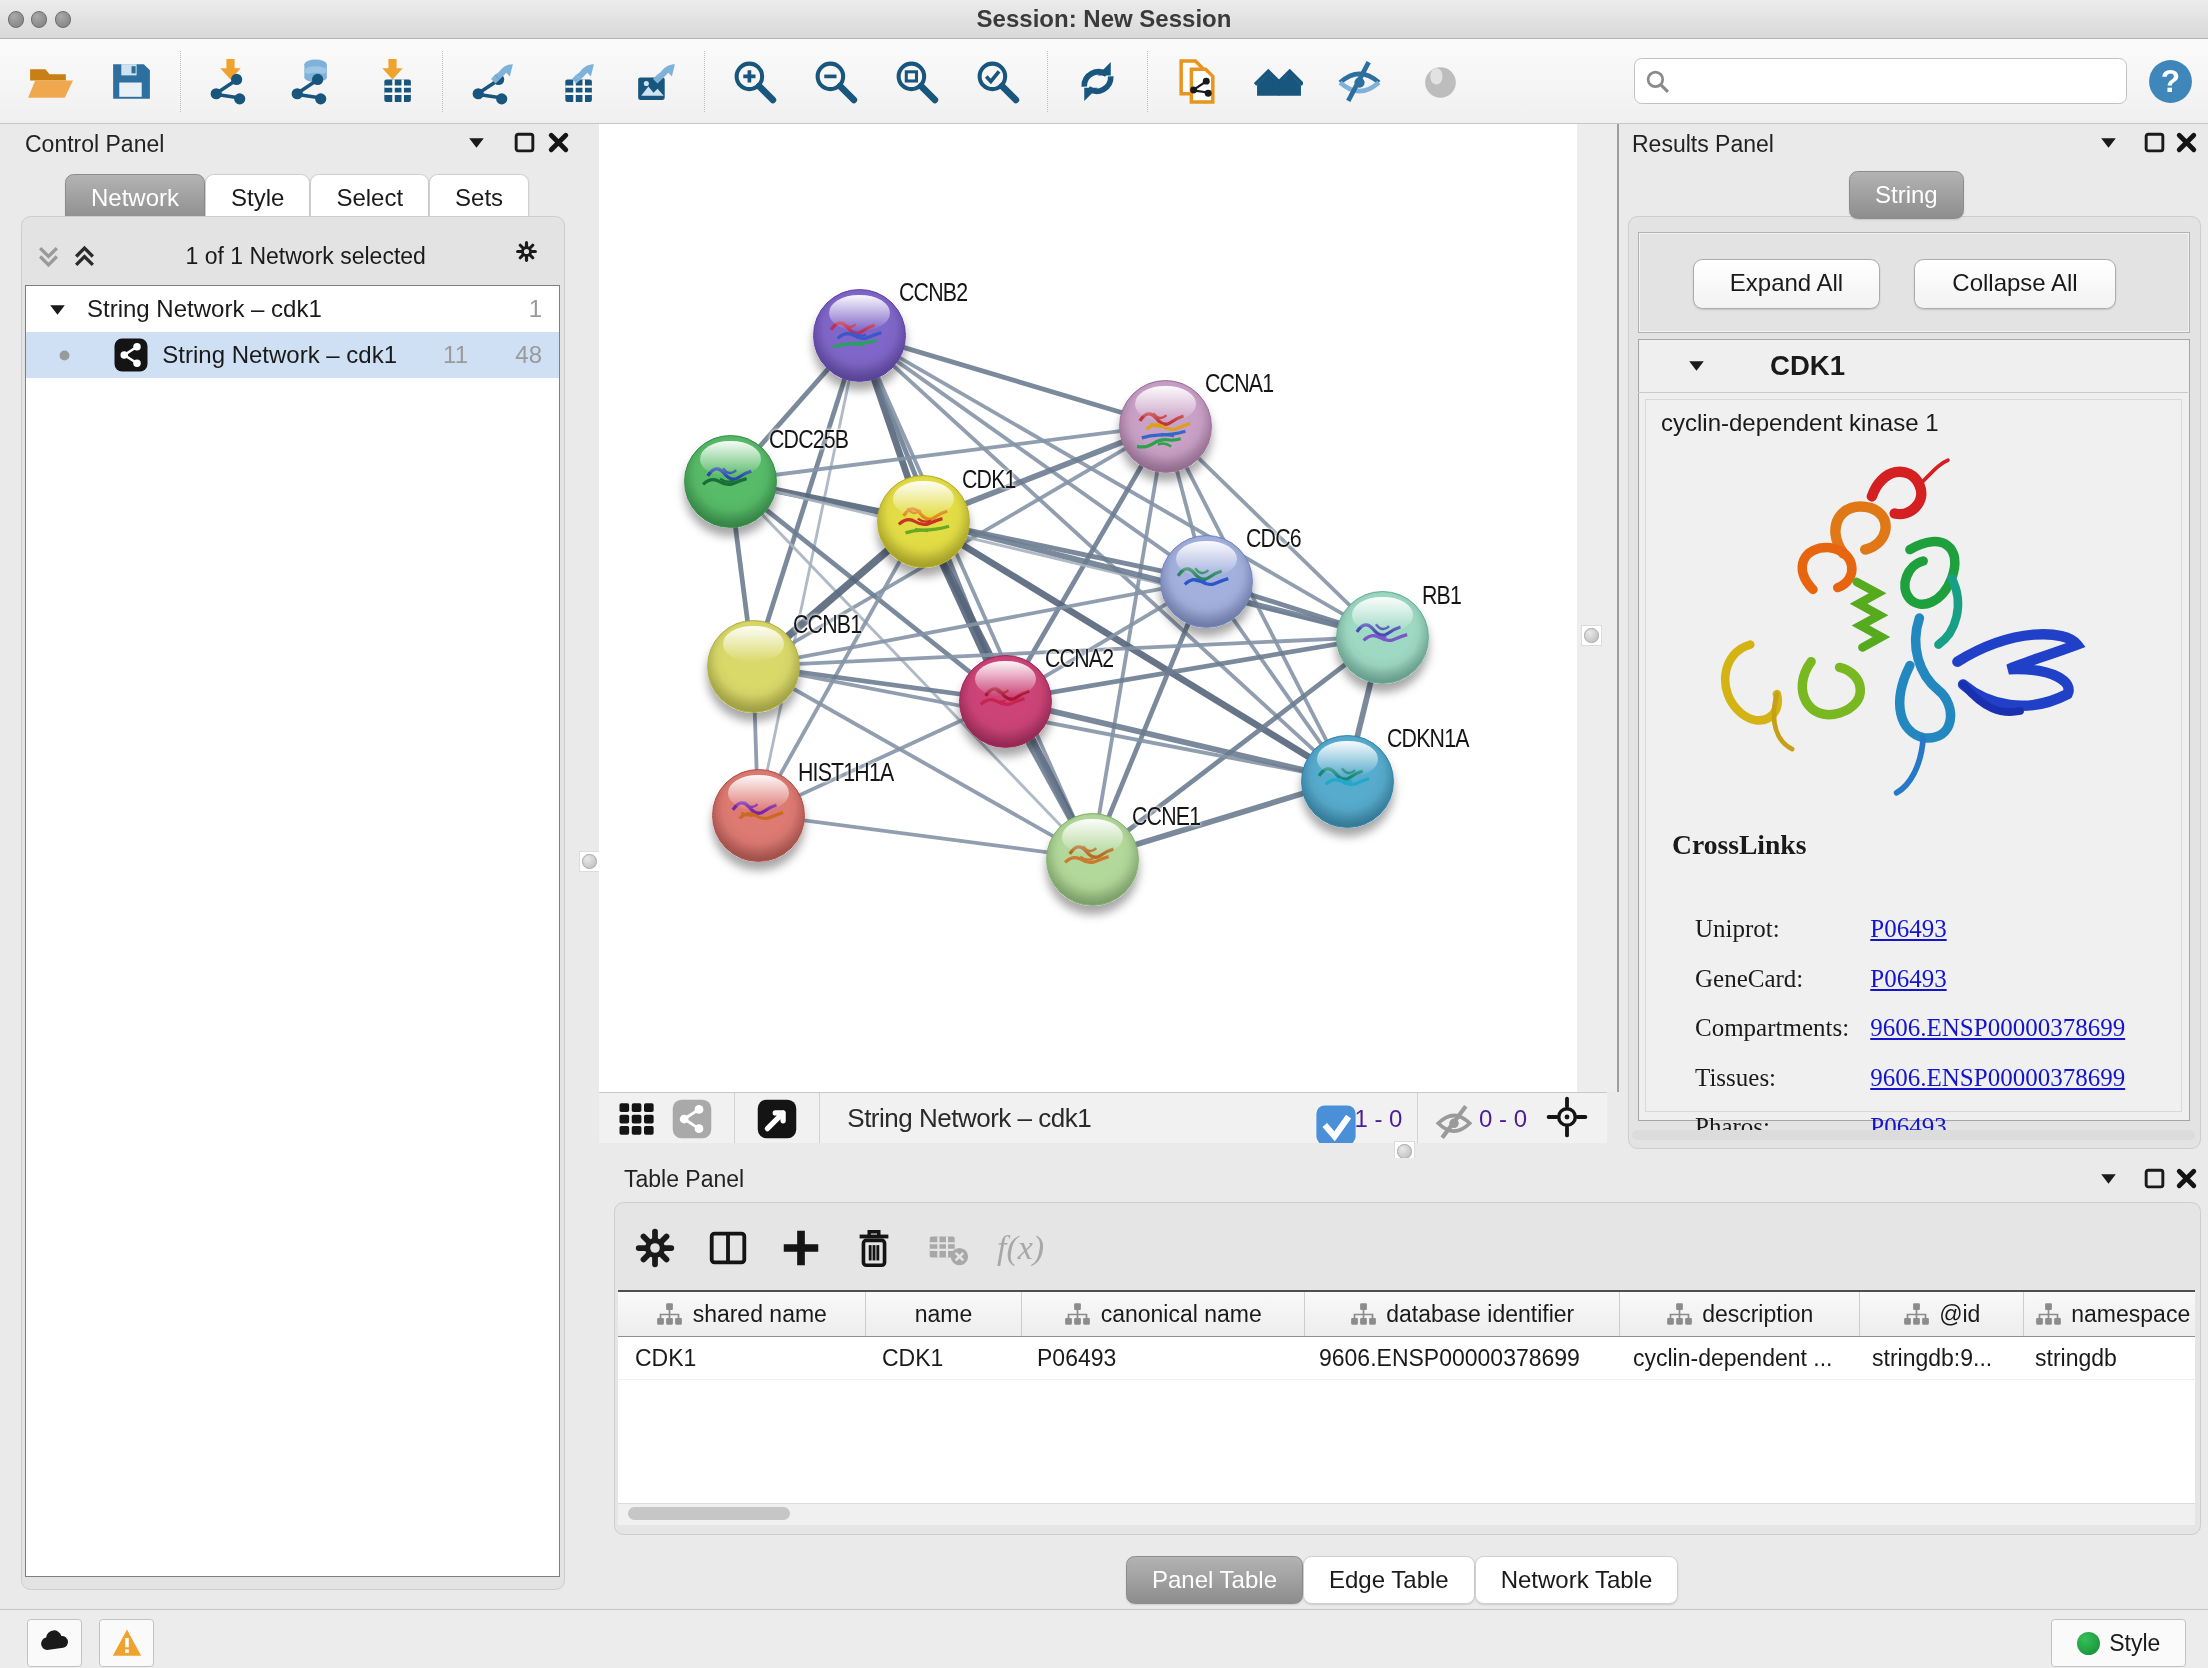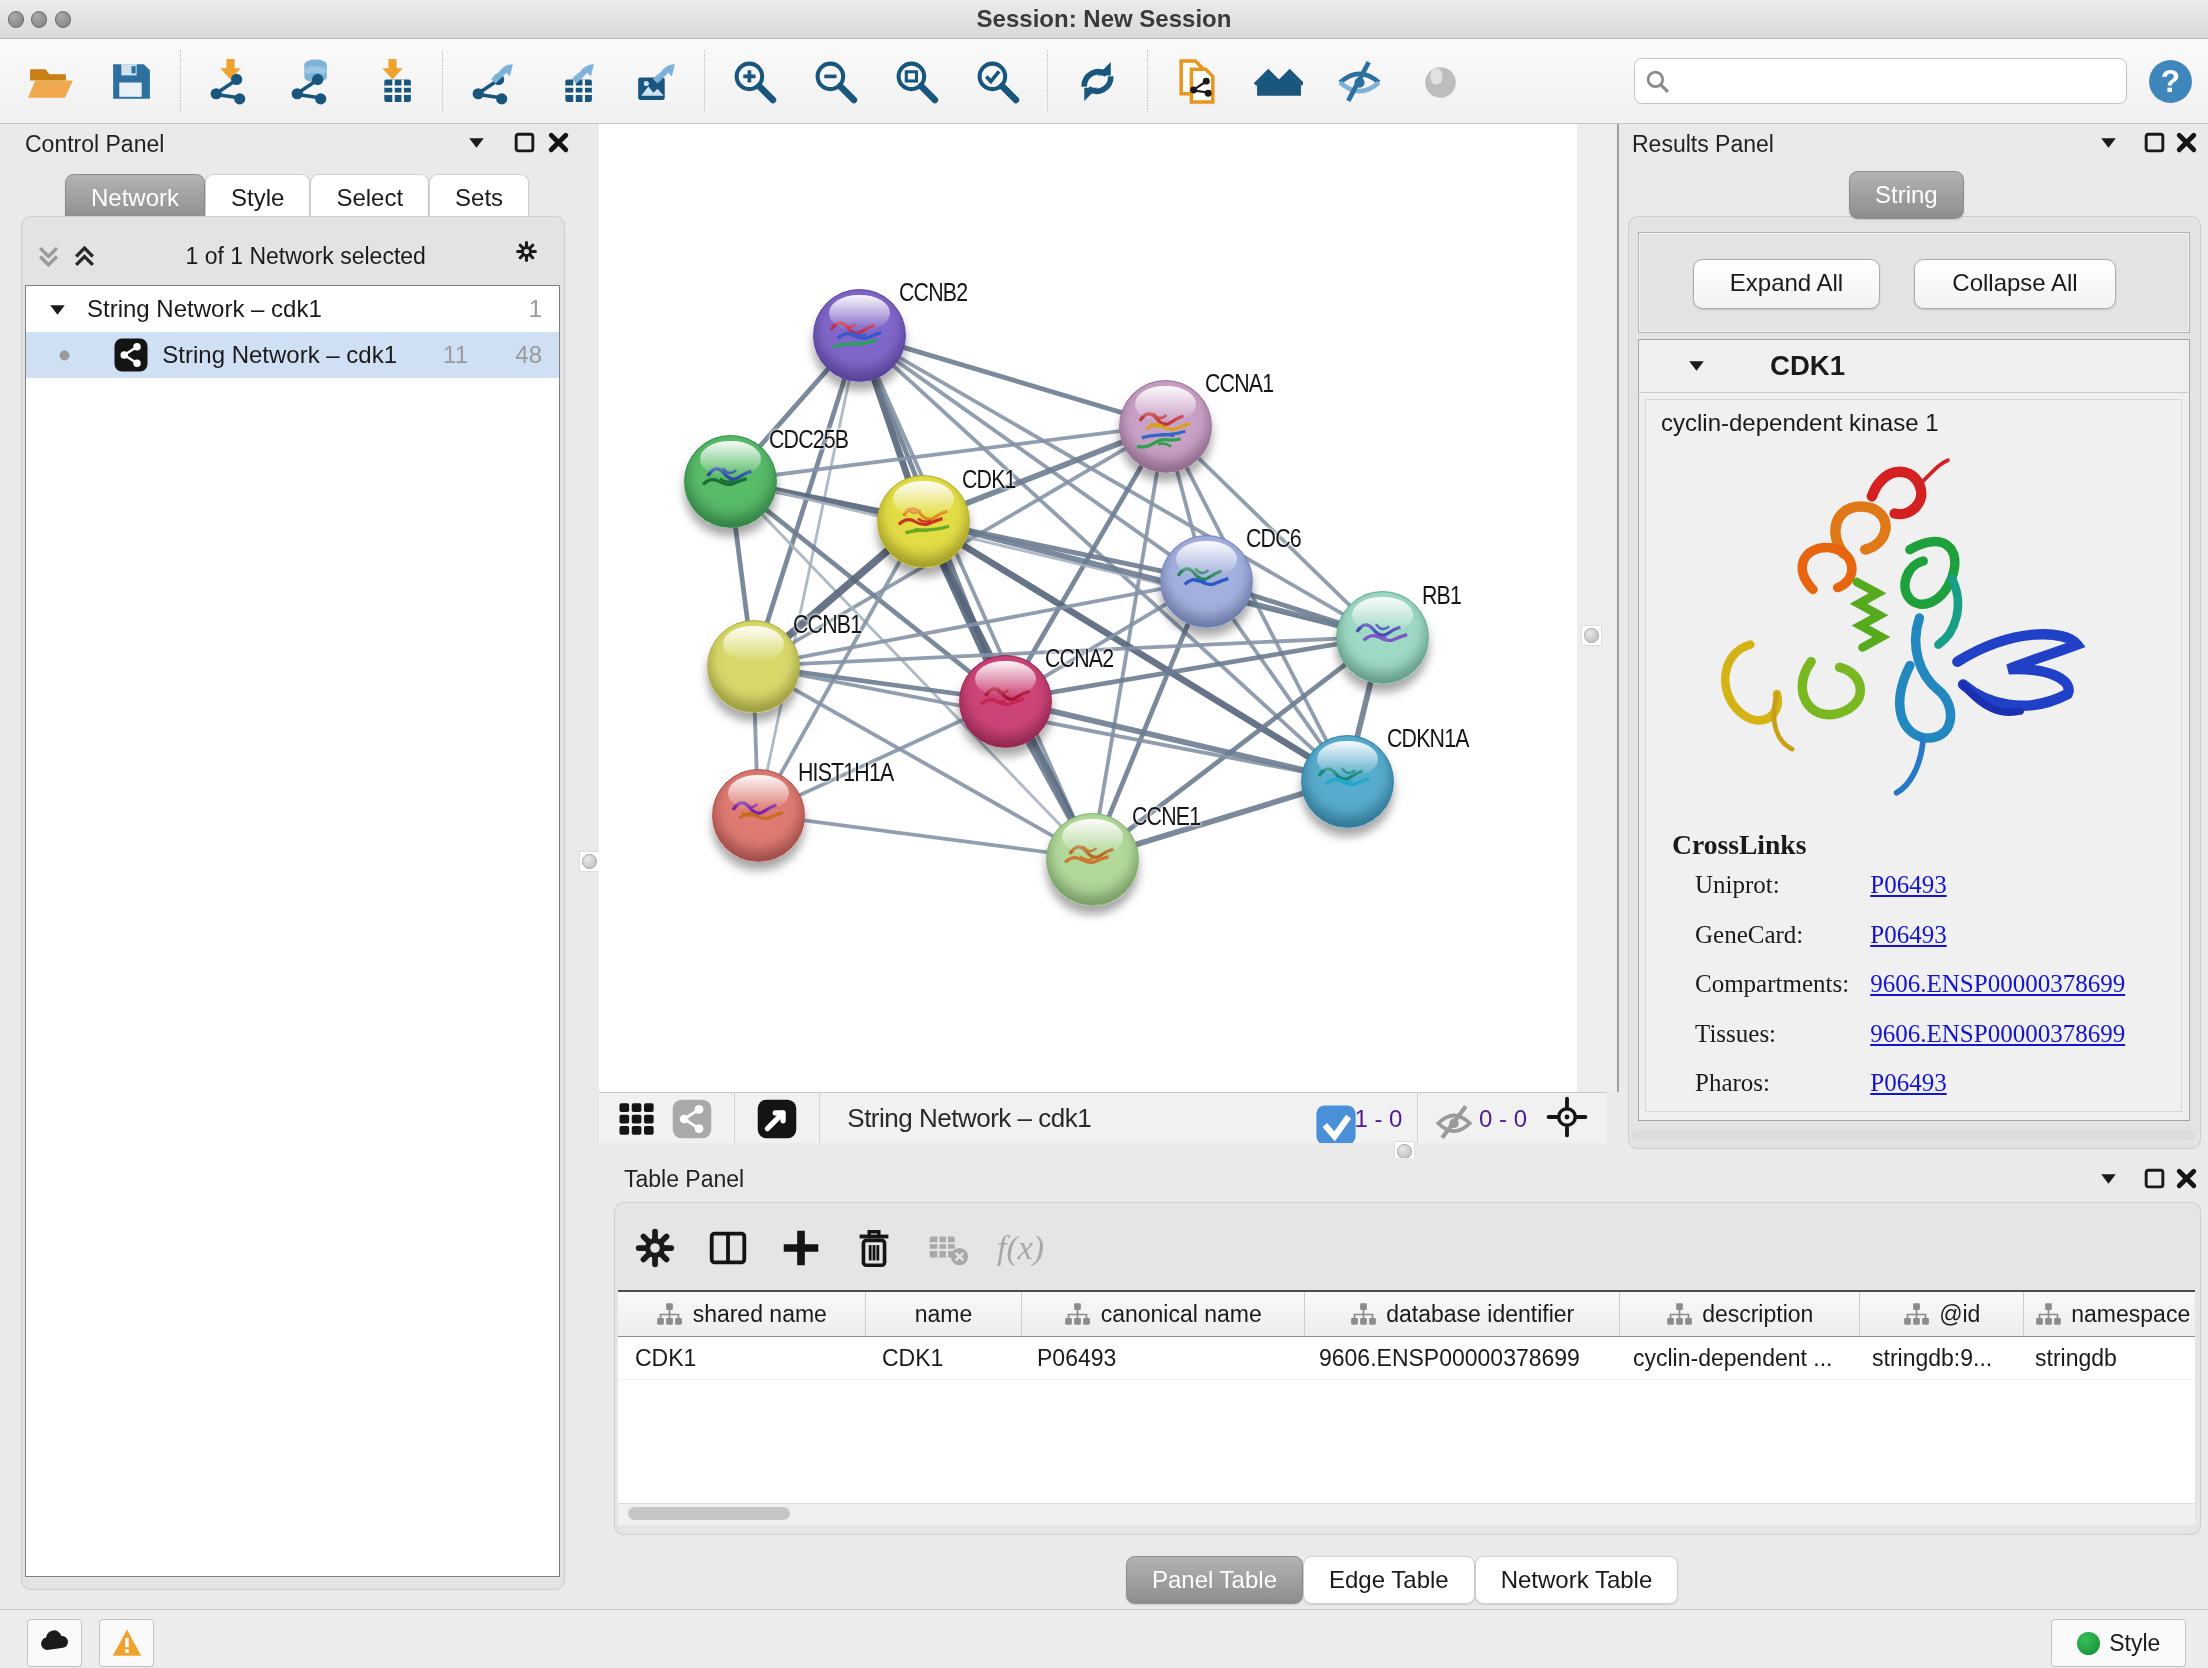--- a/index.html
+++ b/index.html
@@ -94,21 +94,21 @@
     border-bottom:1px solid #c9c9c9;}
   #rp-group-name{font-size:27.6px;font-weight:bold;}
   #rp-content{left:1645px;top:399px;width:535px;height:711px;background:#f0f0f0;
     border:1px solid #d8d8d8;}
   #rp-desc{left:1661px;top:409px;font-size:24px;}
   #protein-img{left:1670px;top:447px;}
   #rp-xl-title{left:1672px;top:829px;font-family:"Liberation Serif",serif;
     font-size:27.6px;font-weight:bold;}
   .xl-row{position:absolute;left:1695px;width:476px;height:38px;font-size:25px;
     font-family:"Liberation Serif",serif;}
-  .xl-label{display:inline-block;width:169px;}
+  .xl-label{display:inline-block;width:169px;margin-top:44px;}
   .xl-link{color:#1414cc;text-decoration:underline;cursor:pointer;}
   #rp-scroll{left:1632px;top:1130px;width:563px;height:9.5px;background:#dcdcdc;border-radius:4.8px;}
 
   
   #tp{left:599px;top:1158px;width:1609px;height:451px;background:#eaeaea;}
   #tp-inner{left:614px;top:1202px;width:1585px;height:331px;background:#e5e5e5;
     border:1px solid #cdcdcd;border-radius:9.5px;}
   #tp-toolbar{left:632px;top:1216px;height:63px;display:flex;align-items:center;gap:27px;}
   .tp-icon{width:46px;height:46px;cursor:pointer;}
   .tp-icon svg{width:46px;height:46px;}

